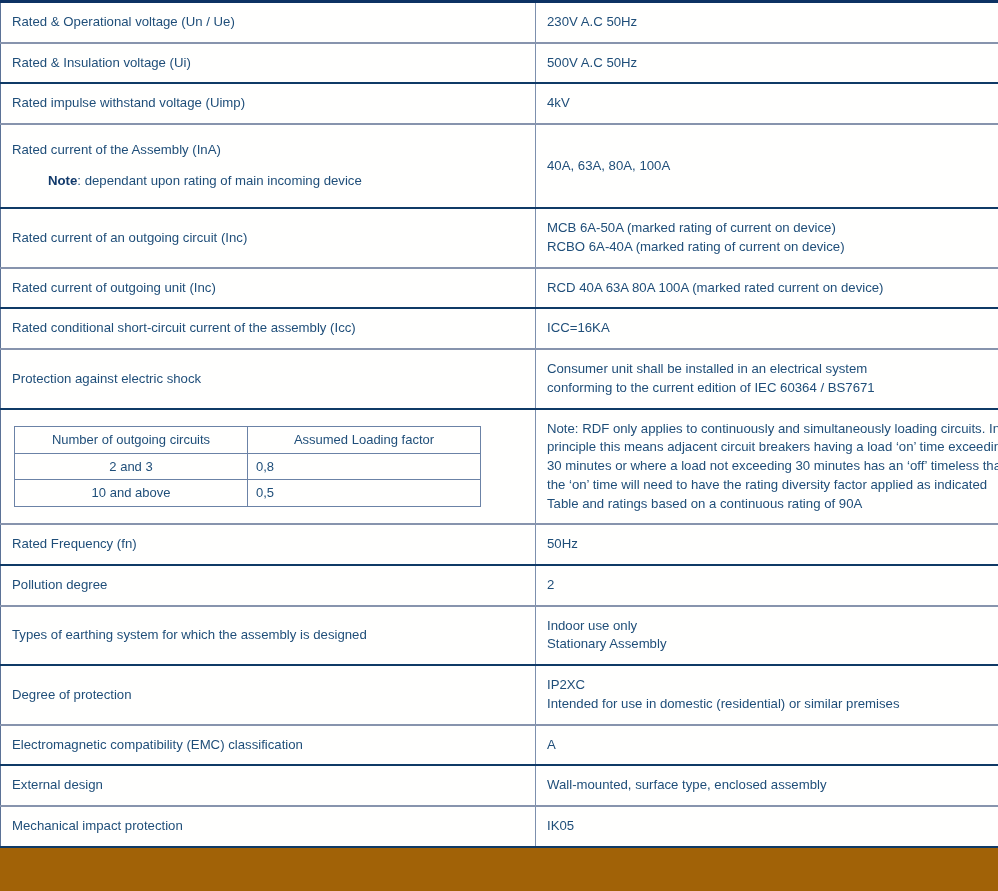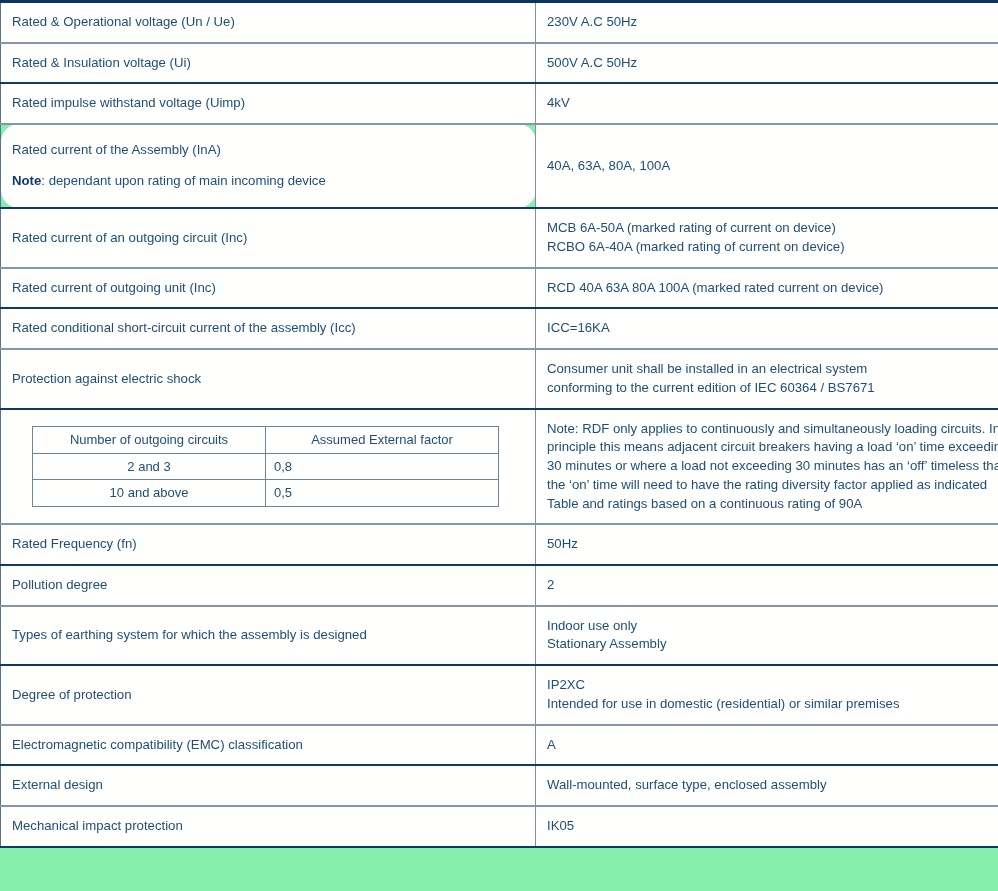--- a/index.html
+++ b/index.html
@@ -12,21 +12,21 @@
     height: 891px;
     font-family: "Liberation Sans", sans-serif;
     color: #1f4e79;
     overflow: hidden;
   }
 
   #spec-sheet {
     position: relative;
     width: 998px;
     height: 891px;
-    background: #86efac;
+    background: #a16207;
   }
 
   
   table.spec-table {
     width: 978px;
     border-collapse: collapse;
     table-layout: fixed;
     margin: 0;
     border-top: 3px solid #0d3263;
     border-left: 1px solid #5b7296;
@@ -48,42 +48,42 @@
     border-right: 1px solid #7d90ad;
   }
   td.value-cell {
     width: 466px;
   }
 
   
   tr.sep-light > td { border-bottom: 2px solid #8794ad; }
   tr.sep-dark  > td { border-bottom: 2px solid #0f3a66; }
 
-  .note-strong { font-weight: bold; color: #123a6b; }
+  .note-strong { font-weight: bold; color: #123a6b; margin-left: 36px; }
 
   .stack-line { display: block; }
 
-  td.tall-cell { height: 62px; border-radius: 18px; }
+  td.tall-cell { height: 62px; }
 
   
   td.rdf-label-cell {
     padding: 9px 11px 12px 11px;
     vertical-align: top;
   }
   .rdf-heading {
     display: block;
     margin-bottom: 6px;
     font-size: 13.2px;
     color: #1f4e79;
   }
   table.rdf-table {
     border-collapse: collapse;
     table-layout: fixed;
     width: 432px;
-    margin-left: 20px;
+    margin-left: 2px;
     border: 1px solid #6b82a6;
   }
   table.rdf-table td {
     border: 1px solid #6b82a6;
     font-size: 13px;
     color: #1f4e79;
     padding: 4px 8px;
     line-height: 1.35;
   }
   table.rdf-table td.rdf-head-circuits {
@@ -164,21 +164,21 @@
           <span class="stack-line">conforming to the current edition of IEC 60364 / BS7671</span>
         </td>
       </tr>
 
       <tr class="sep-light">
         <td class="label-cell rdf-label-cell">
           <table class="rdf-table">
             <tbody>
               <tr>
                 <td class="rdf-head-circuits">Number of outgoing circuits</td>
-                <td class="rdf-head-factor">Assumed External factor</td>
+                <td class="rdf-head-factor">Assumed Loading factor</td>
               </tr>
               <tr>
                 <td class="rdf-circuits">2 and 3</td>
                 <td class="rdf-factor">0,8</td>
               </tr>
               <tr>
                 <td class="rdf-circuits">10 and above</td>
                 <td class="rdf-factor">0,5</td>
               </tr>
             </tbody>

